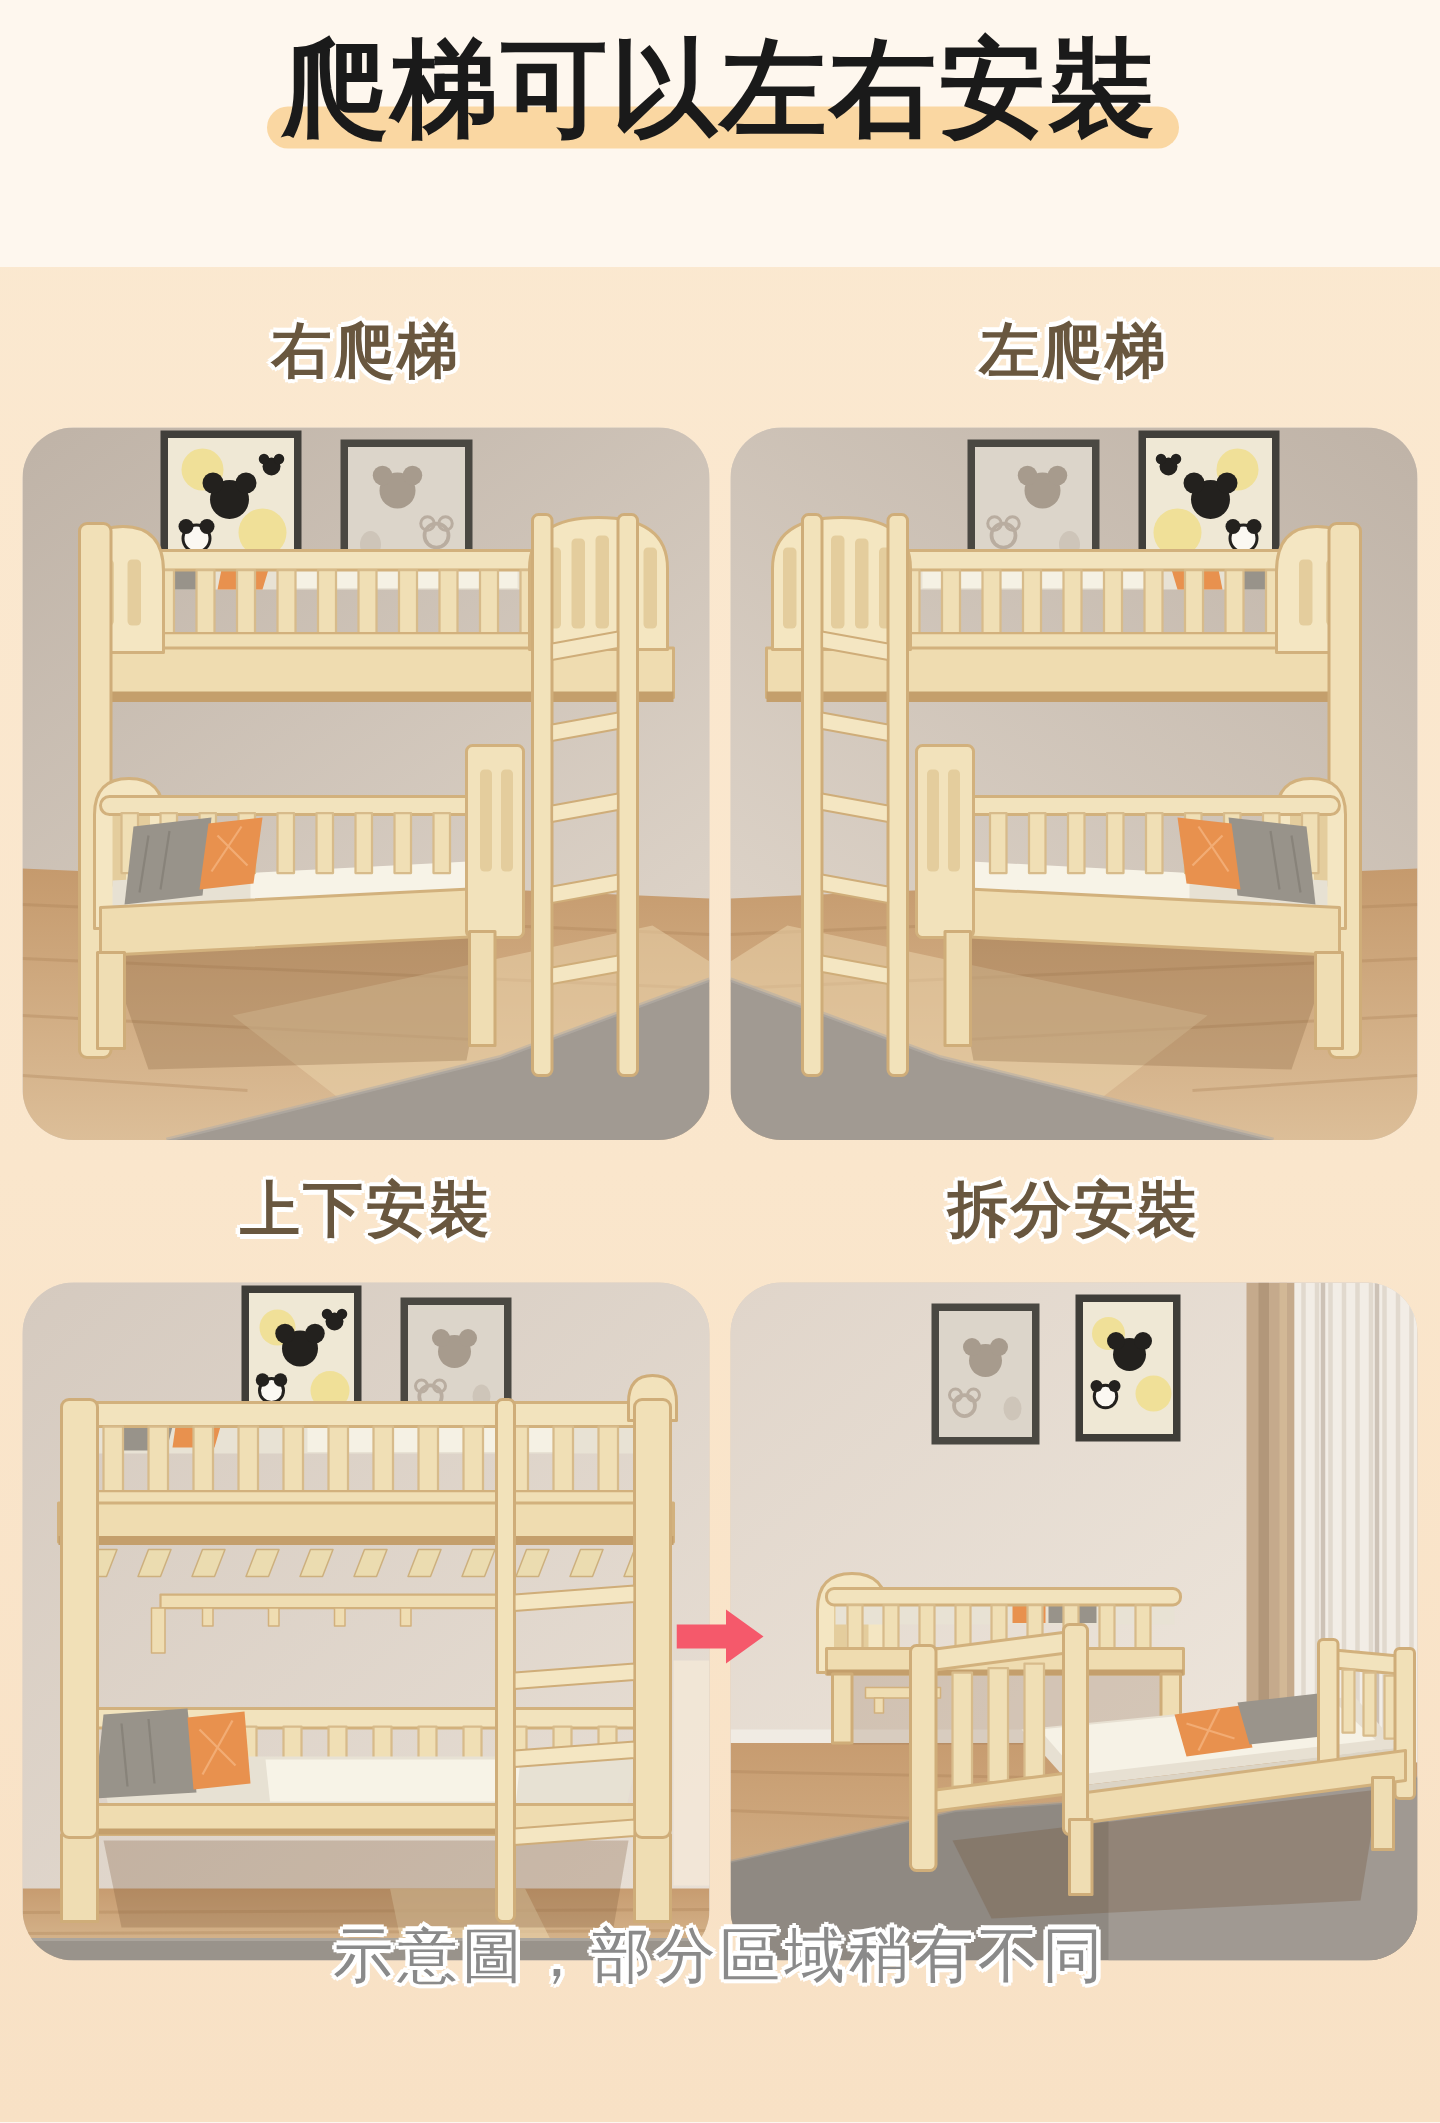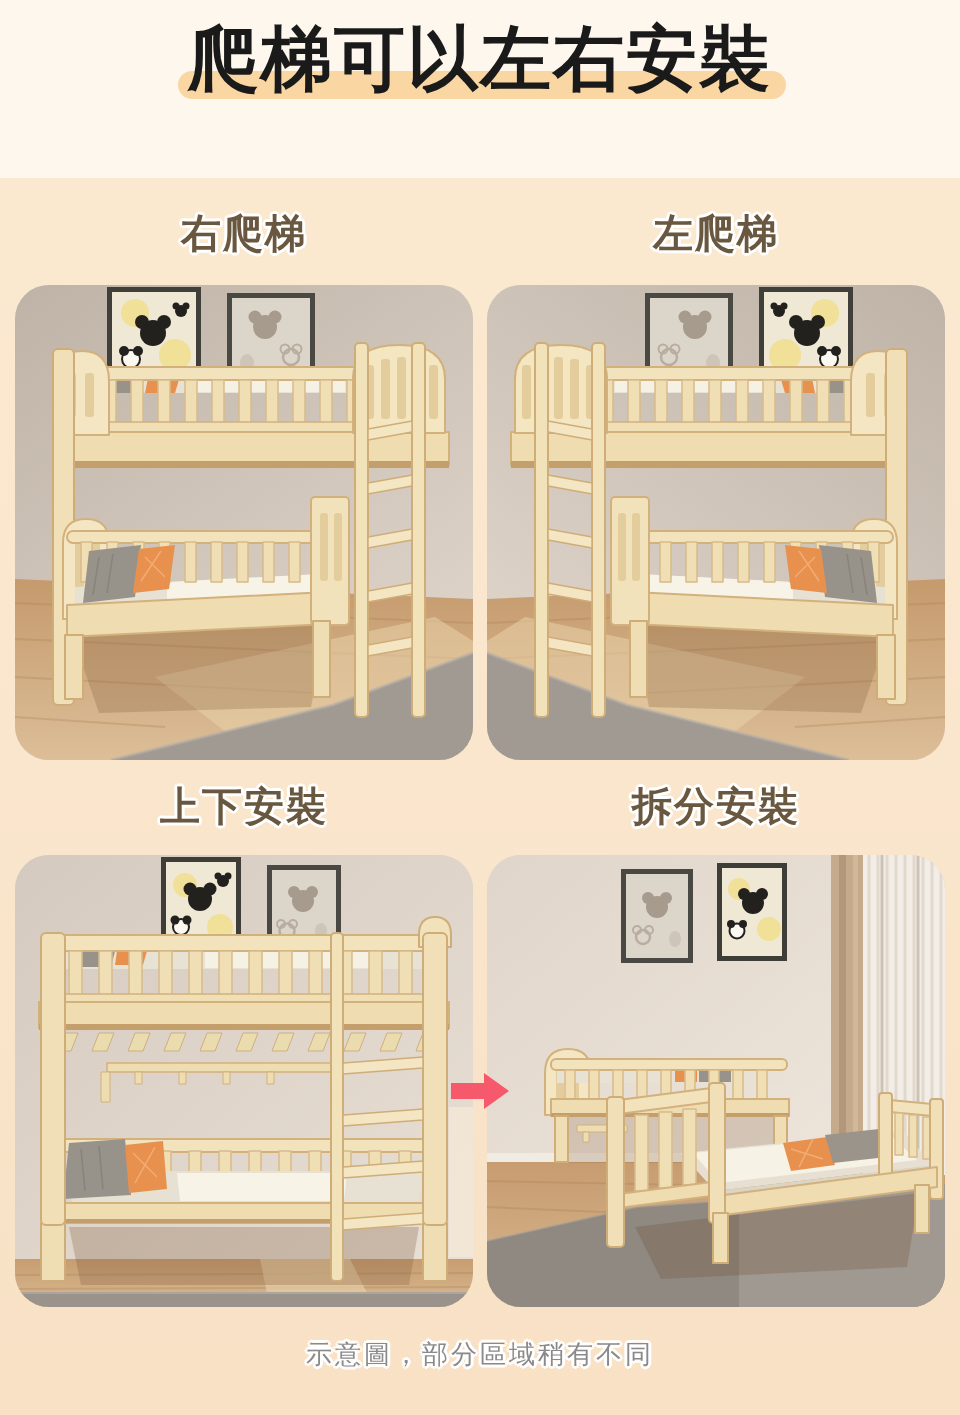--- a/index.html
+++ b/index.html
@@ -23,21 +23,21 @@
   #label-3{top:779px;left:15px;}
   #label-4{top:779px;left:487px;}
   .photo{position:absolute;width:458px;border-radius:34px;overflow:hidden;z-index:1;background:#D8Cec3;}
   #photo-1{top:285px;left:15px;height:475px;}
   #photo-2{top:285px;left:487px;height:475px;}
   #photo-3{top:855px;left:15px;height:452px;}
   #photo-4{top:855px;left:487px;height:452px;}
   .photo svg{display:block;width:100%;height:100%;}
   .arrow{position:absolute;left:451px;top:1071px;width:60px;height:40px;z-index:6;}
   .caption{
-    position:absolute;top:1337px;left:0;width:100%;text-align:center;font-size:26px;font-weight:500;color:#8A8A8A;letter-spacing:3px;z-index:2;
+    position:absolute;top:1276px;left:0;width:100%;text-align:center;font-size:40px;font-weight:500;color:#8A8A8A;letter-spacing:3px;z-index:2;
     text-shadow:0 3px 0 #fff,0 -3px 0 #fff,3px 0 0 #fff,-3px 0 0 #fff,2px 2px 0 #fff,-2px 2px 0 #fff,2px -2px 0 #fff,-2px -2px 0 #fff;
   }
   .defs-holder{position:absolute;width:0;height:0;overflow:hidden;}
 </style>
 </head>
 <body>
 
 <div class="page">
   <div class="top-band"></div>
 

